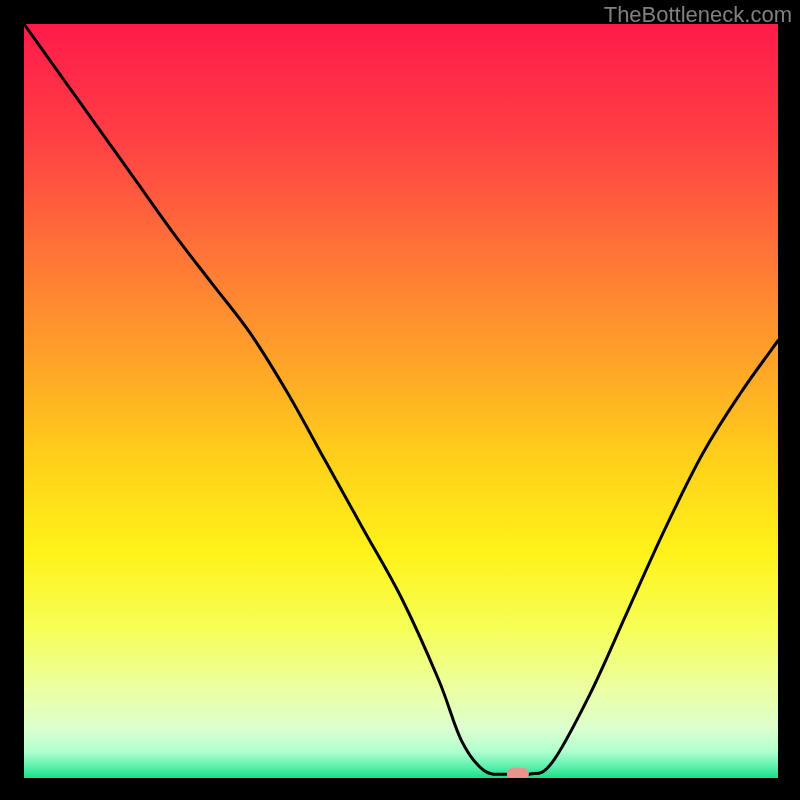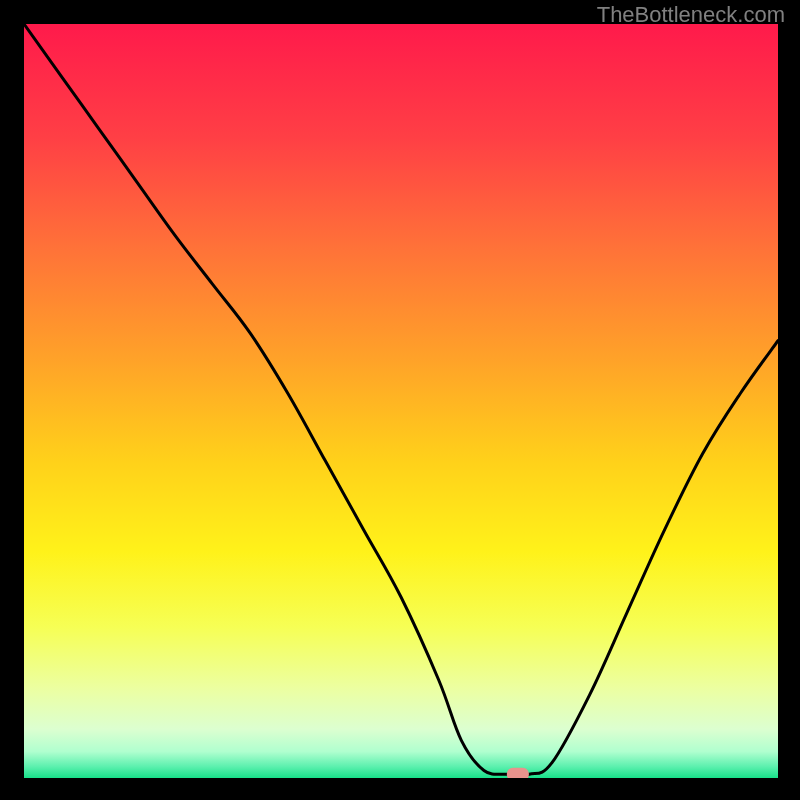--- a/index.html
+++ b/index.html
@@ -7,21 +7,21 @@
     width: 800px;
     height: 800px;
     background: #000;
     position: relative;
     font-family: Arial, sans-serif;
     overflow: hidden;
   }
   .watermark {
     position: absolute;
     top: 2px;
-    right: 15px;
+    right: 8px;
     color: #808080;
     font-size: 22px;
     font-weight: 500;
     z-index: 10;
   }
   .plot-container {
     position: absolute;
     left: 24px;
     top: 24px;
     width: 754px;

